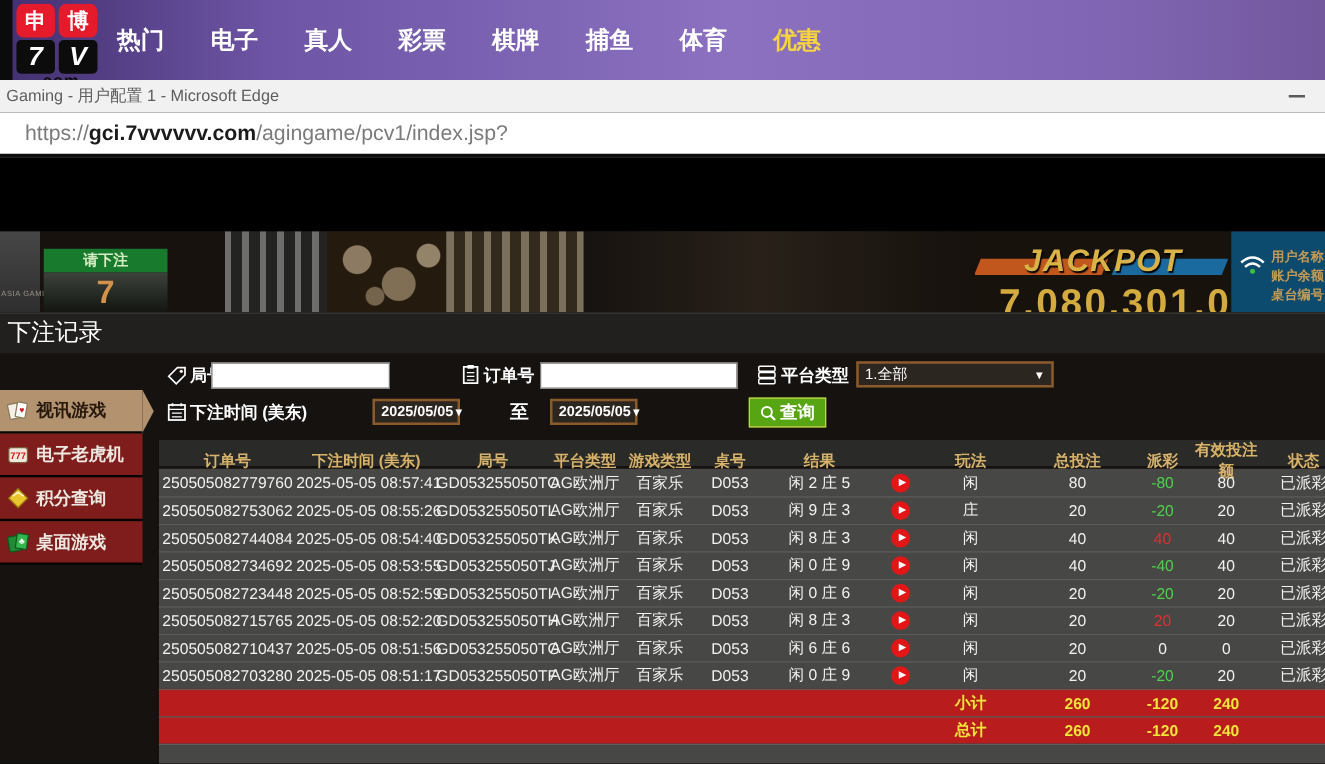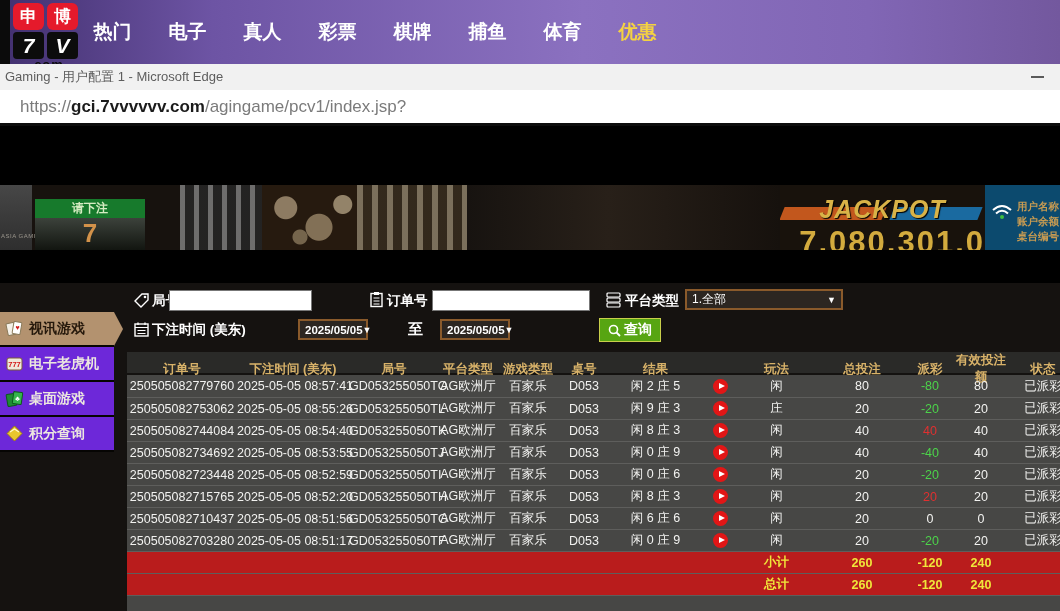--- a/index.html
+++ b/index.html
@@ -31,21 +31,21 @@
   .urlbar{ position:absolute; left:0; top:90px; width:1060px; height:36px; background:#ffffff;
            border-bottom:3px solid #0d0d0d; font-size:17px; line-height:33px; padding-left:20px; white-space:nowrap; }
   .url-proto,.url-path{ color:#7b7b7b; }
   .url-domain{ color:#1b1b1b; font-weight:600; }
 
   
   .game-strip{ position:absolute; left:0; top:126px; width:1060px; height:124px; background:#000; overflow:hidden; }
   .photo{ position:absolute; left:0; top:59px; width:1060px; height:65px; background:#17120e; overflow:hidden; }
   .pg-left{ position:absolute; left:0; top:0; width:32px; height:65px; background:linear-gradient(#474747,#2e2e2e); }
   .brand-txt{ position:absolute; left:1px; top:48px; font-size:6px; color:#9a958c; letter-spacing:.5px; white-space:nowrap; }
-  .bet-box{ position:absolute; left:35px; top:14px; width:110px; height:51px;border-radius:21px; }
+  .bet-box{ position:absolute; left:35px; top:14px; width:99px; height:51px;border-radius:21px; }
   .bet-head{ height:19px; background:#177a2c; color:#d6ecc2; font-size:12px; font-weight:bold;
              text-align:center; line-height:19px; }
   .bet-count{ height:32px; background:linear-gradient(#3c423b,#121510); color:#d2924a; font-size:26px;
               font-weight:bold; text-align:center; line-height:30px; }
   .curtain1{ position:absolute; left:180px; top:0; width:82px; height:65px; opacity:.85;
              background:repeating-linear-gradient(90deg,#7d7d7d 0 5px,#262626 5px 14px); }
   .bokeh{ position:absolute; left:262px; top:0; width:95px; height:65px; background:#2a1d10;
           background-image:radial-gradient(circle 11px at 25% 35%, #ab9678 0 11px, transparent 12px),
                            radial-gradient(circle 13px at 60% 65%, #9d8868 0 13px, transparent 14px),
                            radial-gradient(circle 9px at 85% 30%, #b3a080 0 9px, transparent 10px),
@@ -69,21 +69,21 @@
   
   .page-titlebar{ position:absolute; left:0; top:250px; width:1060px; height:33px; background:#21201e;
                   border-top:1px solid #3a3833; color:#fff; font-size:19px; line-height:32px; padding-left:6px; }
 
   
   .content{ position:absolute; left:0; top:283px; width:1060px; height:328px; background:#151210; overflow:hidden; }
 
   
   .sidebar{ position:absolute; left:0; top:0; width:114px;margin-top:29px; }
   .sb-item{ position:relative; height:35px; display:flex; align-items:center; padding-left:5px;
-            background:#6d28d9; border-bottom:2px solid #060503; color:#ece7df; font-size:14px;
+            background:#7f1d1d; border-bottom:2px solid #060503; color:#ece7df; font-size:14px;
             font-weight:bold; cursor:pointer; }
   .sb-item.sel{ background:#b3926f; color:#26190c; }
   .sb-item.sel::after{ content:""; position:absolute; right:-9px; top:0; border-top:17.5px solid transparent;
                        border-bottom:17.5px solid transparent; border-left:9px solid #b3926f; }
   .sb-icon{ width:19px; height:19px; margin-right:5px; flex:0 0 19px; }
 
   
   .filters{ position:absolute; left:125px; top:0; width:935px; height:69px; color:#fff; }
   .f-ico{ position:absolute; width:17px; height:17px; }
   .f-label{ position:absolute; font-size:13.5px; font-weight:bold; white-space:nowrap; }
@@ -185,52 +185,55 @@
         </span>
         <div class="acct-lines">
             <div>用户名称</div>
             <div>账户余额</div>
             <div>桌台编号</div>
           </div>
       </div>
     </div>
   </div>
 
+  <div class="page-titlebar">
+    <span>下注记录</span>
+  </div>
 
   <div class="content">
     <aside class="sidebar">
         <div class="sb-item sel">
           <span class="sb-icon"><svg width="19" height="19" viewBox="0 0 19 19">
               <rect x="2" y="4" width="8" height="12" rx="1" fill="#f4f0e8" stroke="#8a7a5a" transform="rotate(-12 6 10)"></rect>
               <rect x="8" y="3" width="8" height="12" rx="1" fill="#ffffff" stroke="#8a7a5a" transform="rotate(10 12 9)"></rect>
               <text x="12.5" y="11" font-size="7" fill="#d11d1d" text-anchor="middle">♥</text>
             </svg></span>
           <span class="sb-label">视讯游戏</span>
         </div>
         <div class="sb-item">
           <span class="sb-icon"><svg width="19" height="19" viewBox="0 0 19 19">
               <rect x="2" y="4" width="15" height="12" rx="2" fill="#efe8dc" stroke="#7a5a3a"></rect>
               <text x="9.5" y="13" font-size="7.5" font-weight="bold" fill="#d31616" text-anchor="middle">777</text>
             </svg></span>
           <span class="sb-label">电子老虎机</span>
         </div>
         <div class="sb-item">
           <span class="sb-icon"><svg width="19" height="19" viewBox="0 0 19 19">
+              <polygon points="9.5,2 17,9.5 9.5,17 2,9.5" fill="#e9c62e" stroke="#9a7d10"></polygon>
+              <polyline points="5,8 9.5,5 14,8" fill="none" stroke="#fff8d0" stroke-width="1.2"></polyline>
+            </svg></span>
+          <span class="sb-label">积分查询</span>
+        </div>
+        <div class="sb-item">
+          <span class="sb-icon"><svg width="19" height="19" viewBox="0 0 19 19">
               <rect x="2" y="5" width="9" height="12" rx="1" fill="#1f8c35" stroke="#0c5a1c" transform="rotate(-10 6 11)"></rect>
               <rect x="8" y="3" width="9" height="12" rx="1" fill="#35b54d" stroke="#0c5a1c" transform="rotate(8 12 9)"></rect>
               <text x="12.5" y="11.5" font-size="7" fill="#fff" text-anchor="middle">♣</text>
             </svg></span>
           <span class="sb-label">桌面游戏</span>
-        </div>
-        <div class="sb-item">
-          <span class="sb-icon"><svg width="19" height="19" viewBox="0 0 19 19">
-              <polygon points="9.5,2 17,9.5 9.5,17 2,9.5" fill="#e9c62e" stroke="#9a7d10"></polygon>
-              <polyline points="5,8 9.5,5 14,8" fill="none" stroke="#fff8d0" stroke-width="1.2"></polyline>
-            </svg></span>
-          <span class="sb-label">积分查询</span>
         </div>
       </aside>
 
     <div class="filters">
 
       <span class="f-ico" style="left:8px;top:9px">
         <svg width="17" height="17" viewBox="0 0 17 17">
             <path d="M2 9 L9 2 L15 2 L15 8 L8 15 Z" fill="none" stroke="#fff" stroke-width="1.4"></path>
             <circle cx="12" cy="5" r="1.3" fill="#fff"></circle>
           </svg>

